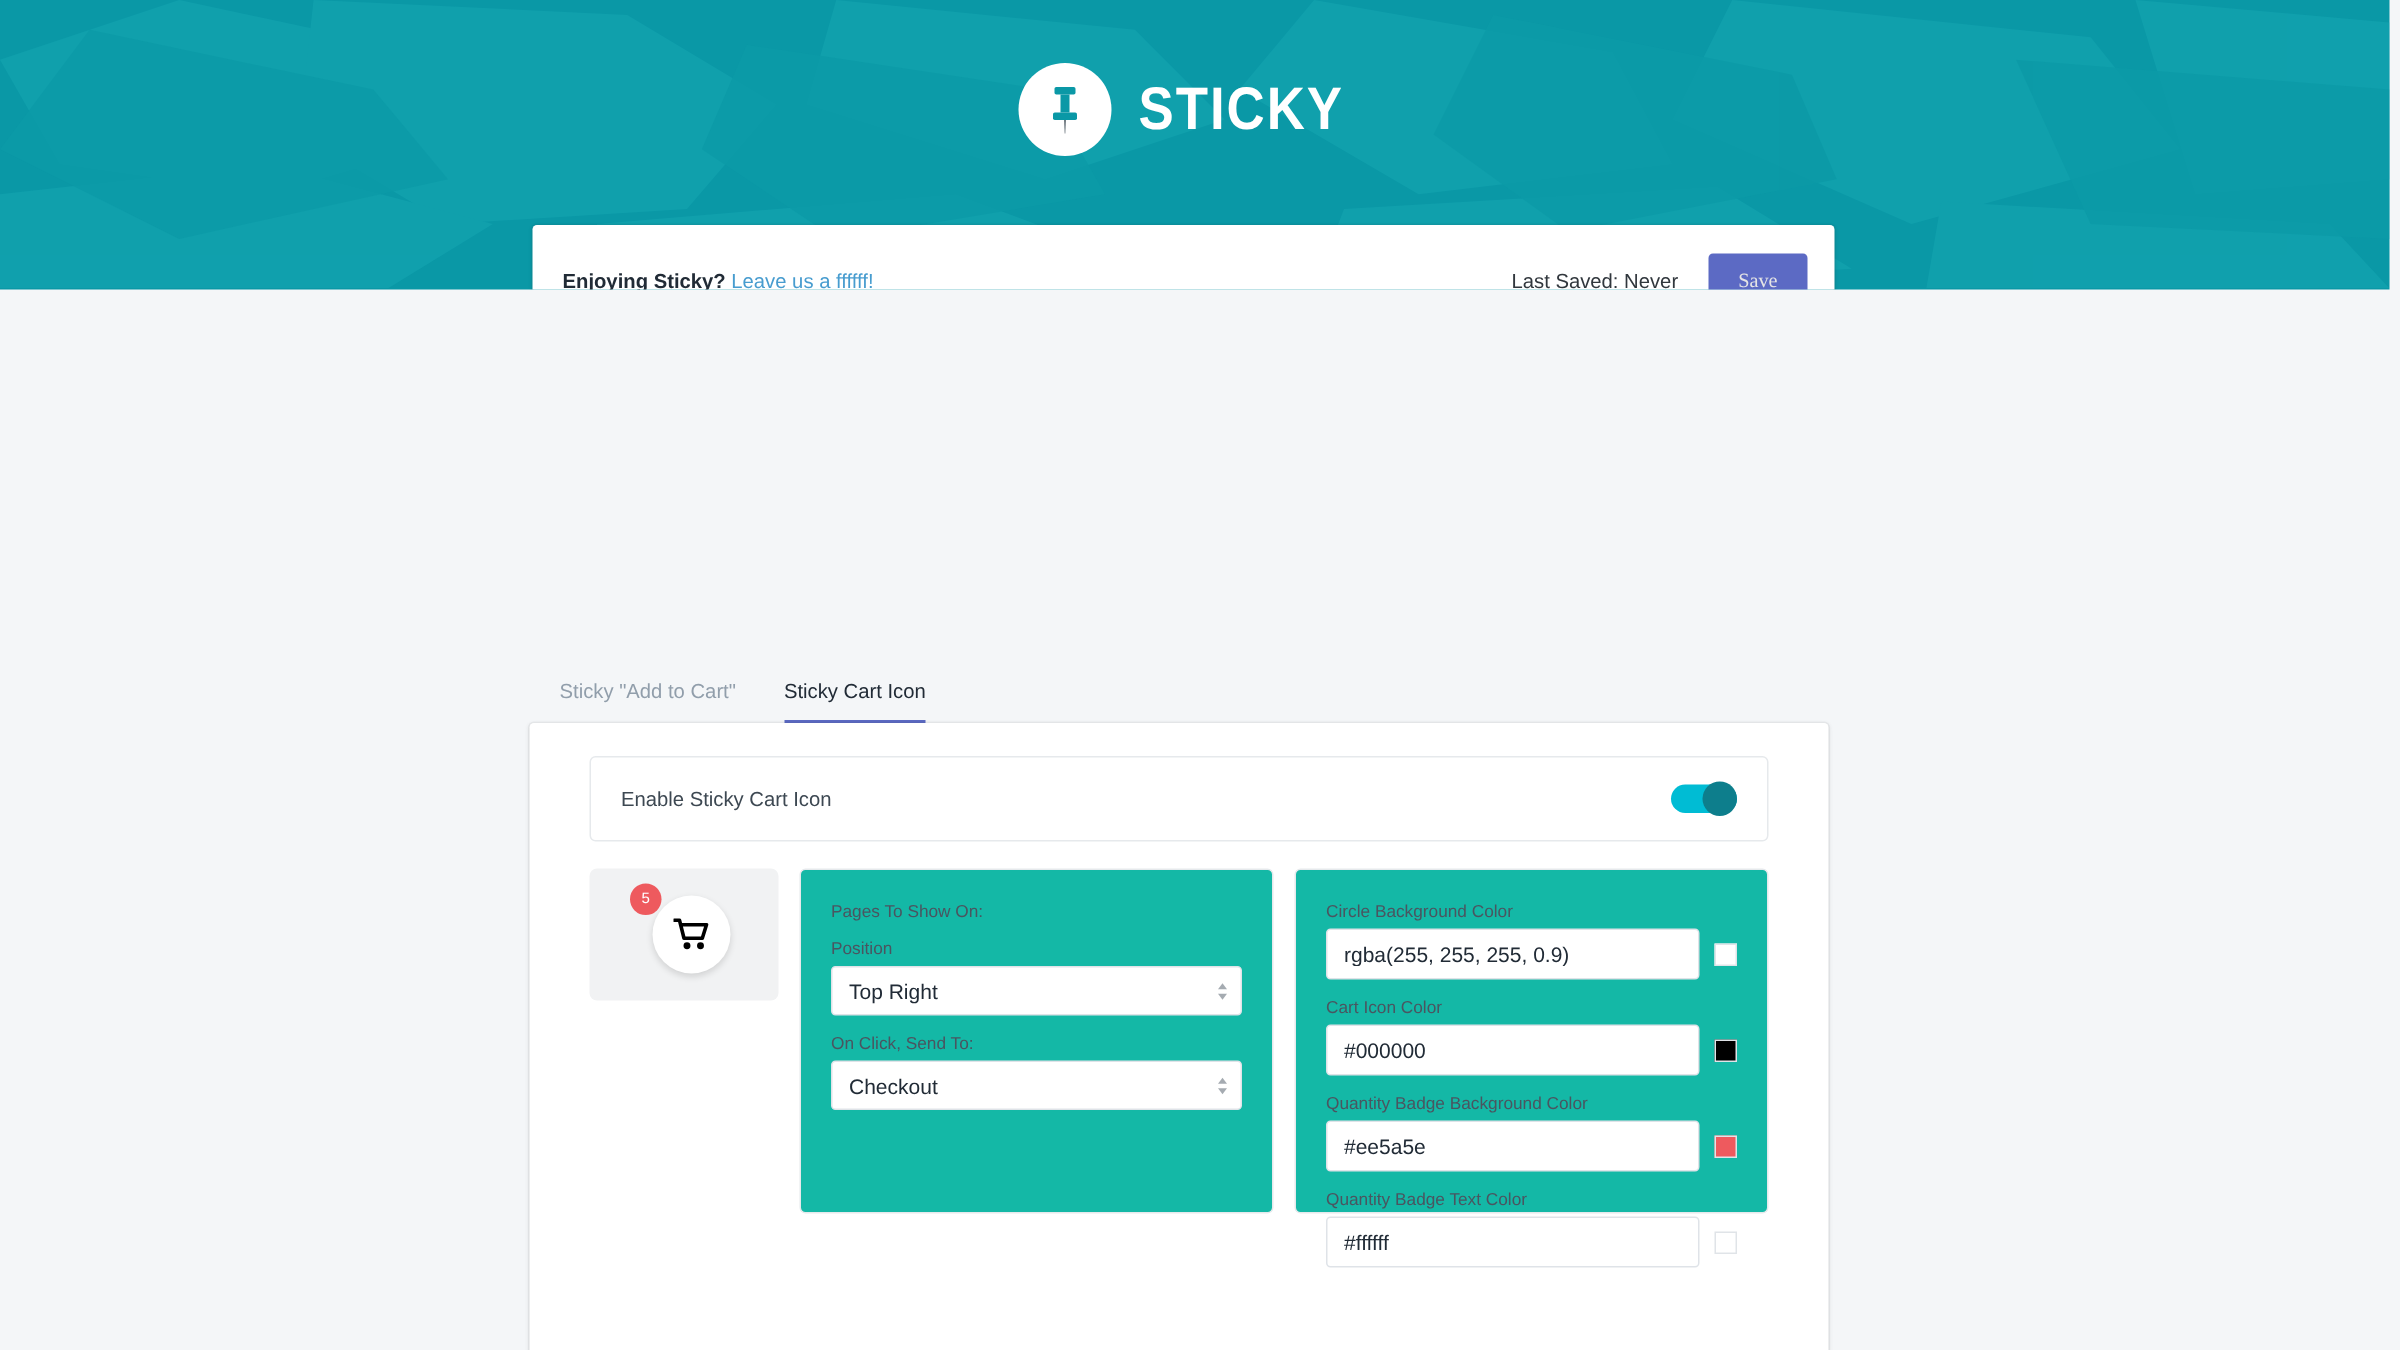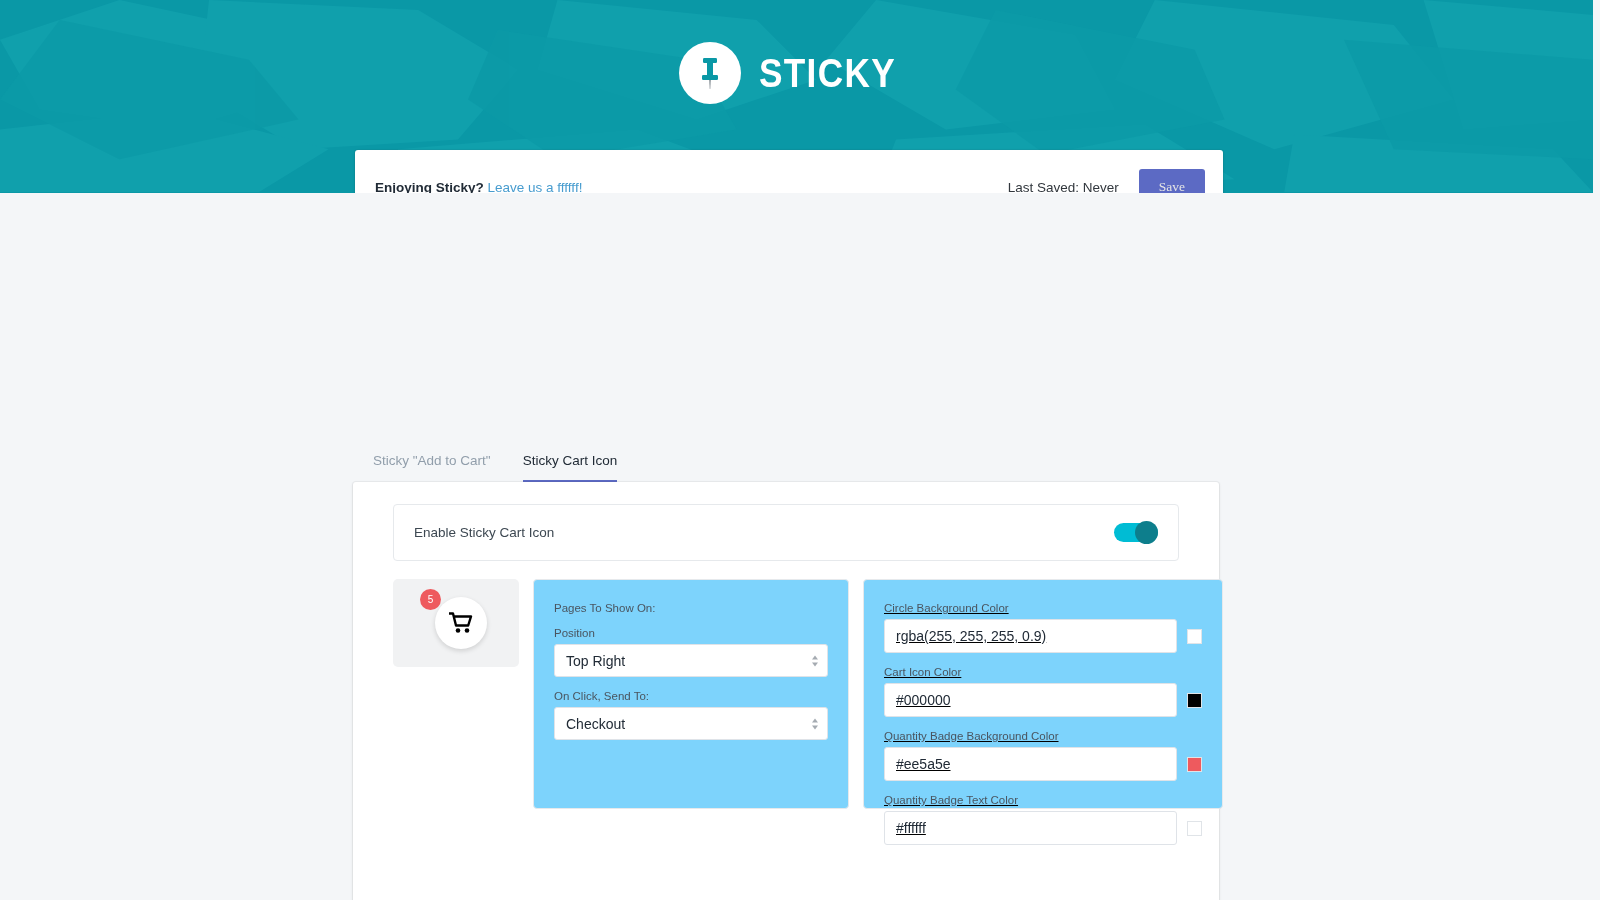--- a/index.html
+++ b/index.html
@@ -146,25 +146,25 @@
     font-size: 10px;
     display: flex; align-items: center; justify-content: center;
     z-index: 3;
   }
 
   
   .panel {
     position: absolute;
     border: 1px solid #e6e9ec;
     border-radius: 4px;
-    background: #7dd3fc;
+    background: #14b8a6;
     padding: 22px 20px 24px 20px;
   }
   .panel-left  { left: 180px; top: 97px; width: 316px; height: 230px; }
-  .panel-right { left: 510px; top: 97px; width: 360px; height: 230px; text-decoration: underline; }
+  .panel-right { left: 510px; top: 97px; width: 316px; height: 230px; }
 
   .field { margin-bottom: 13px; }
   .field:last-child { margin-bottom: 0; }
   .field-label {
     font-size: 11.5px;
     color: #4a5560;
     margin-bottom: 5px;
     display: block;
   }
   .field-row { display: flex; align-items: center; gap: 10px; }

